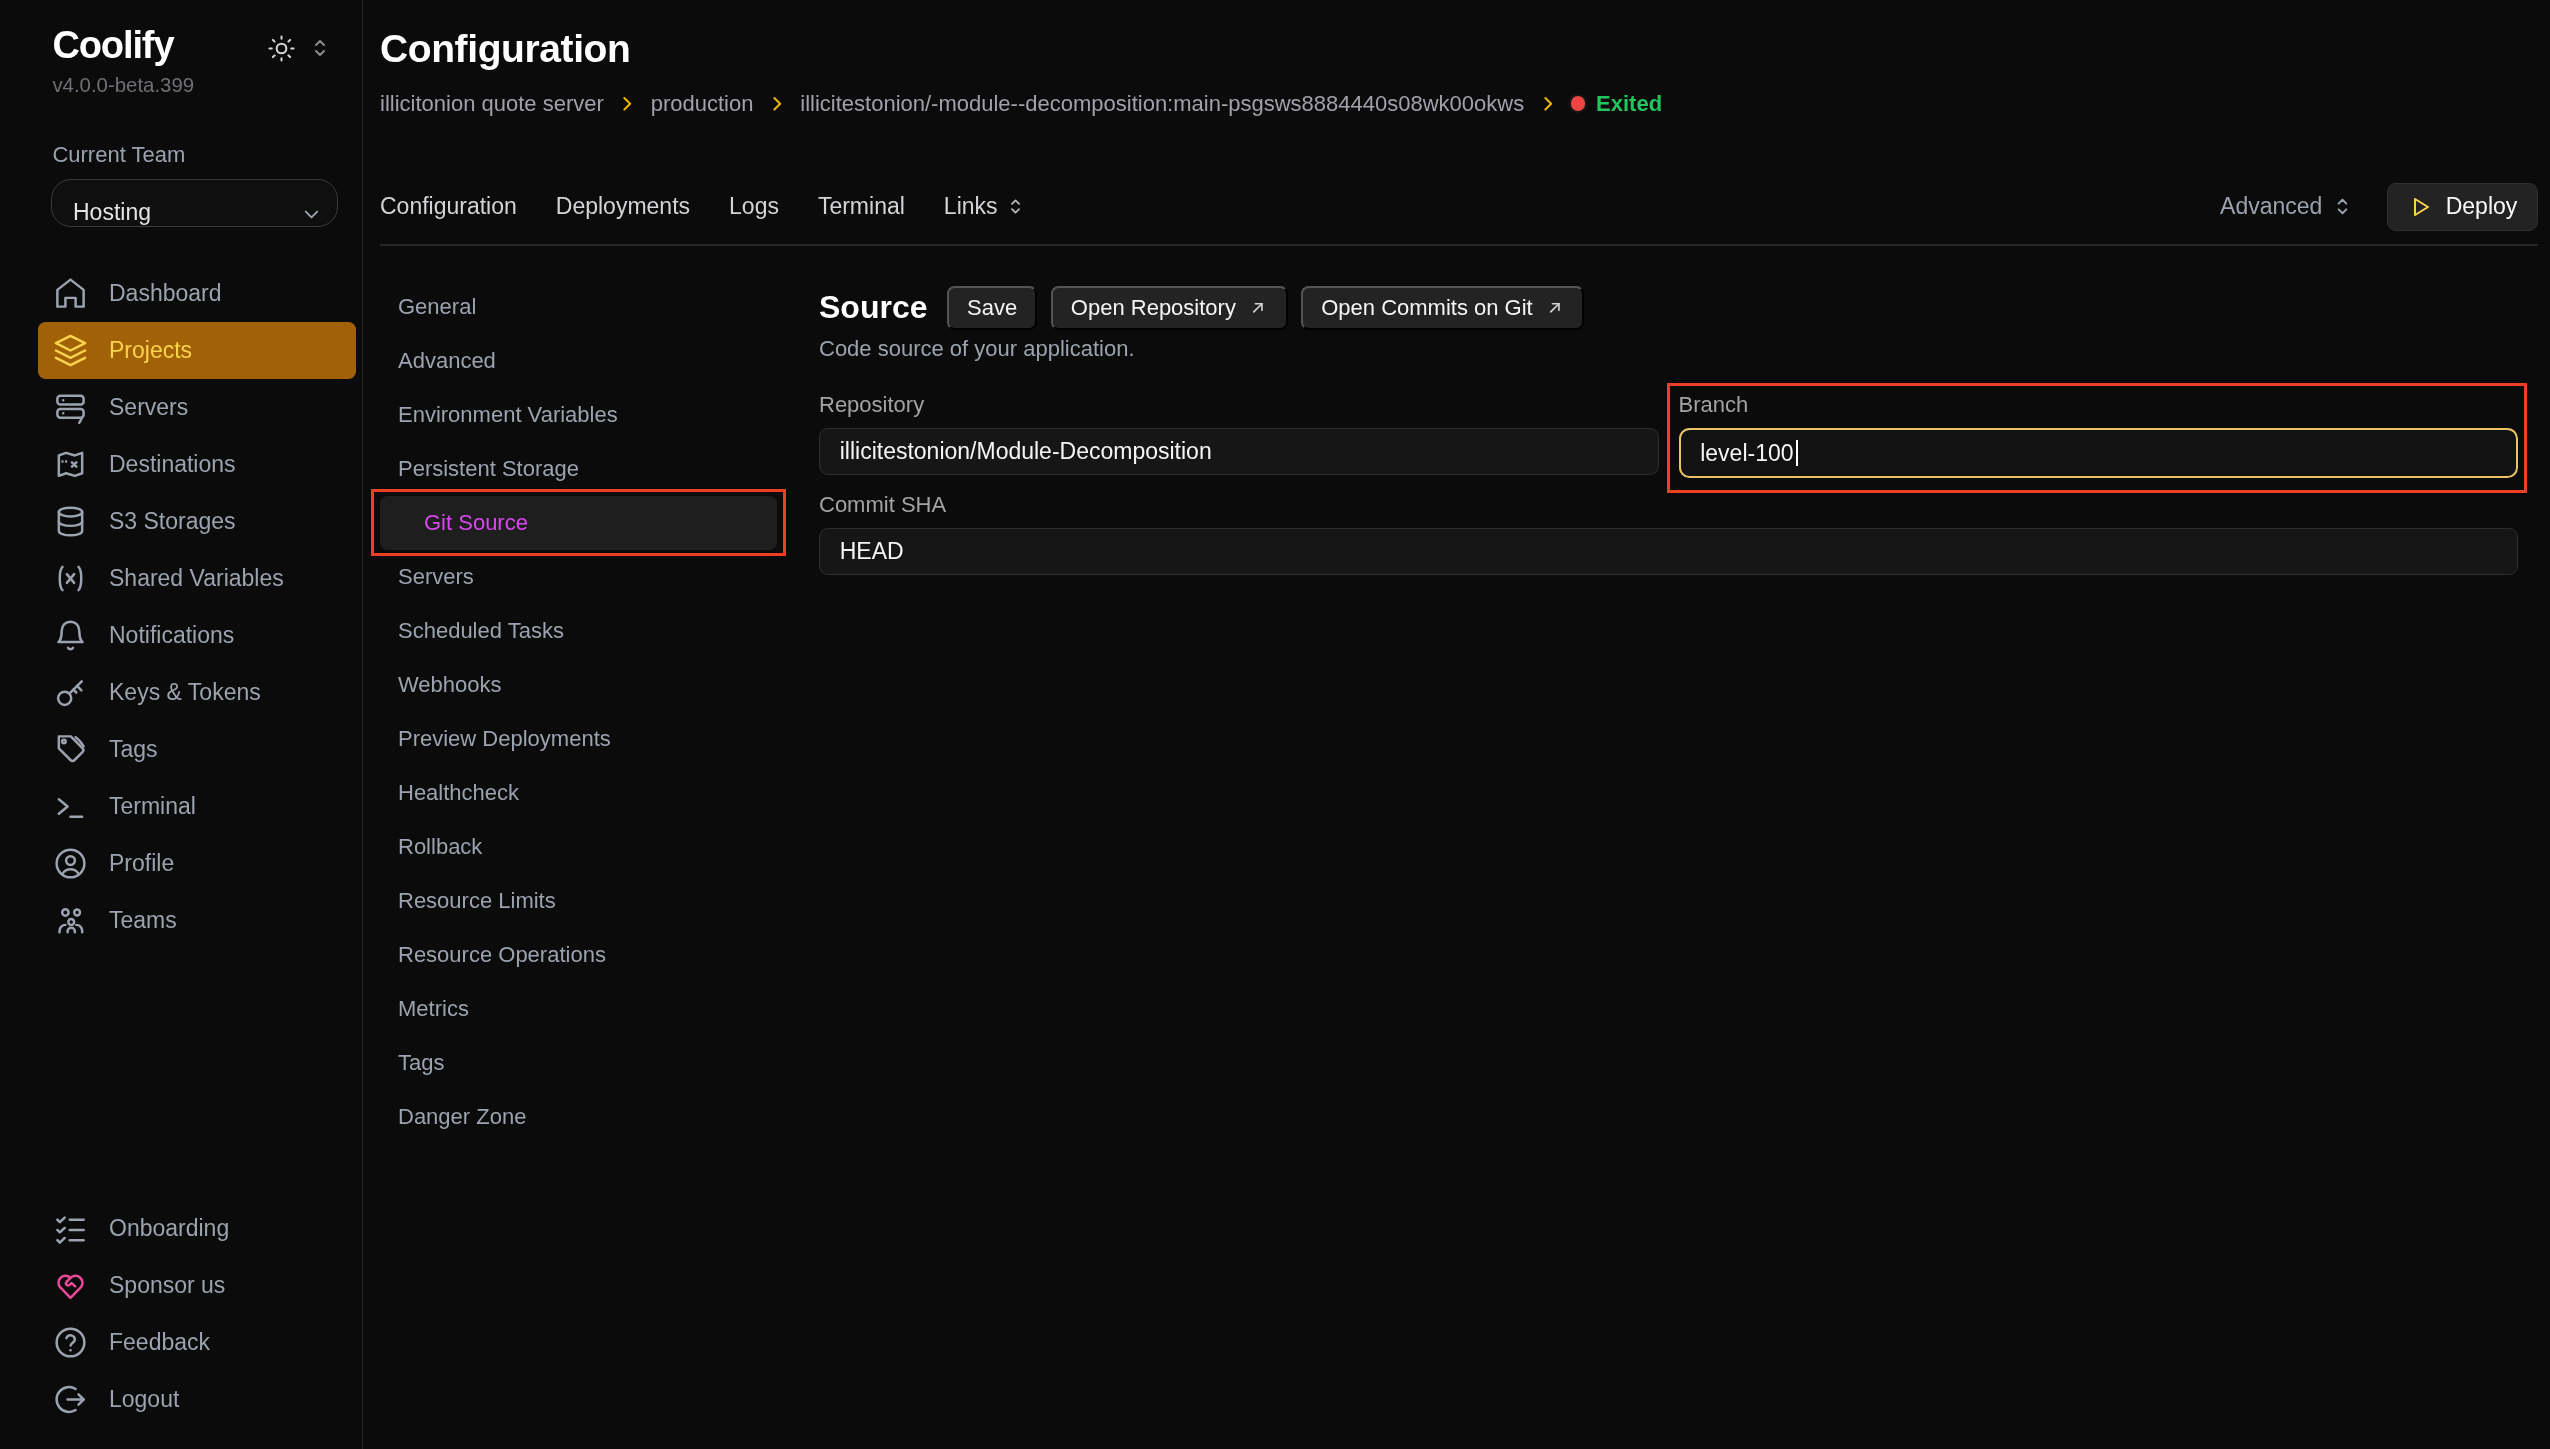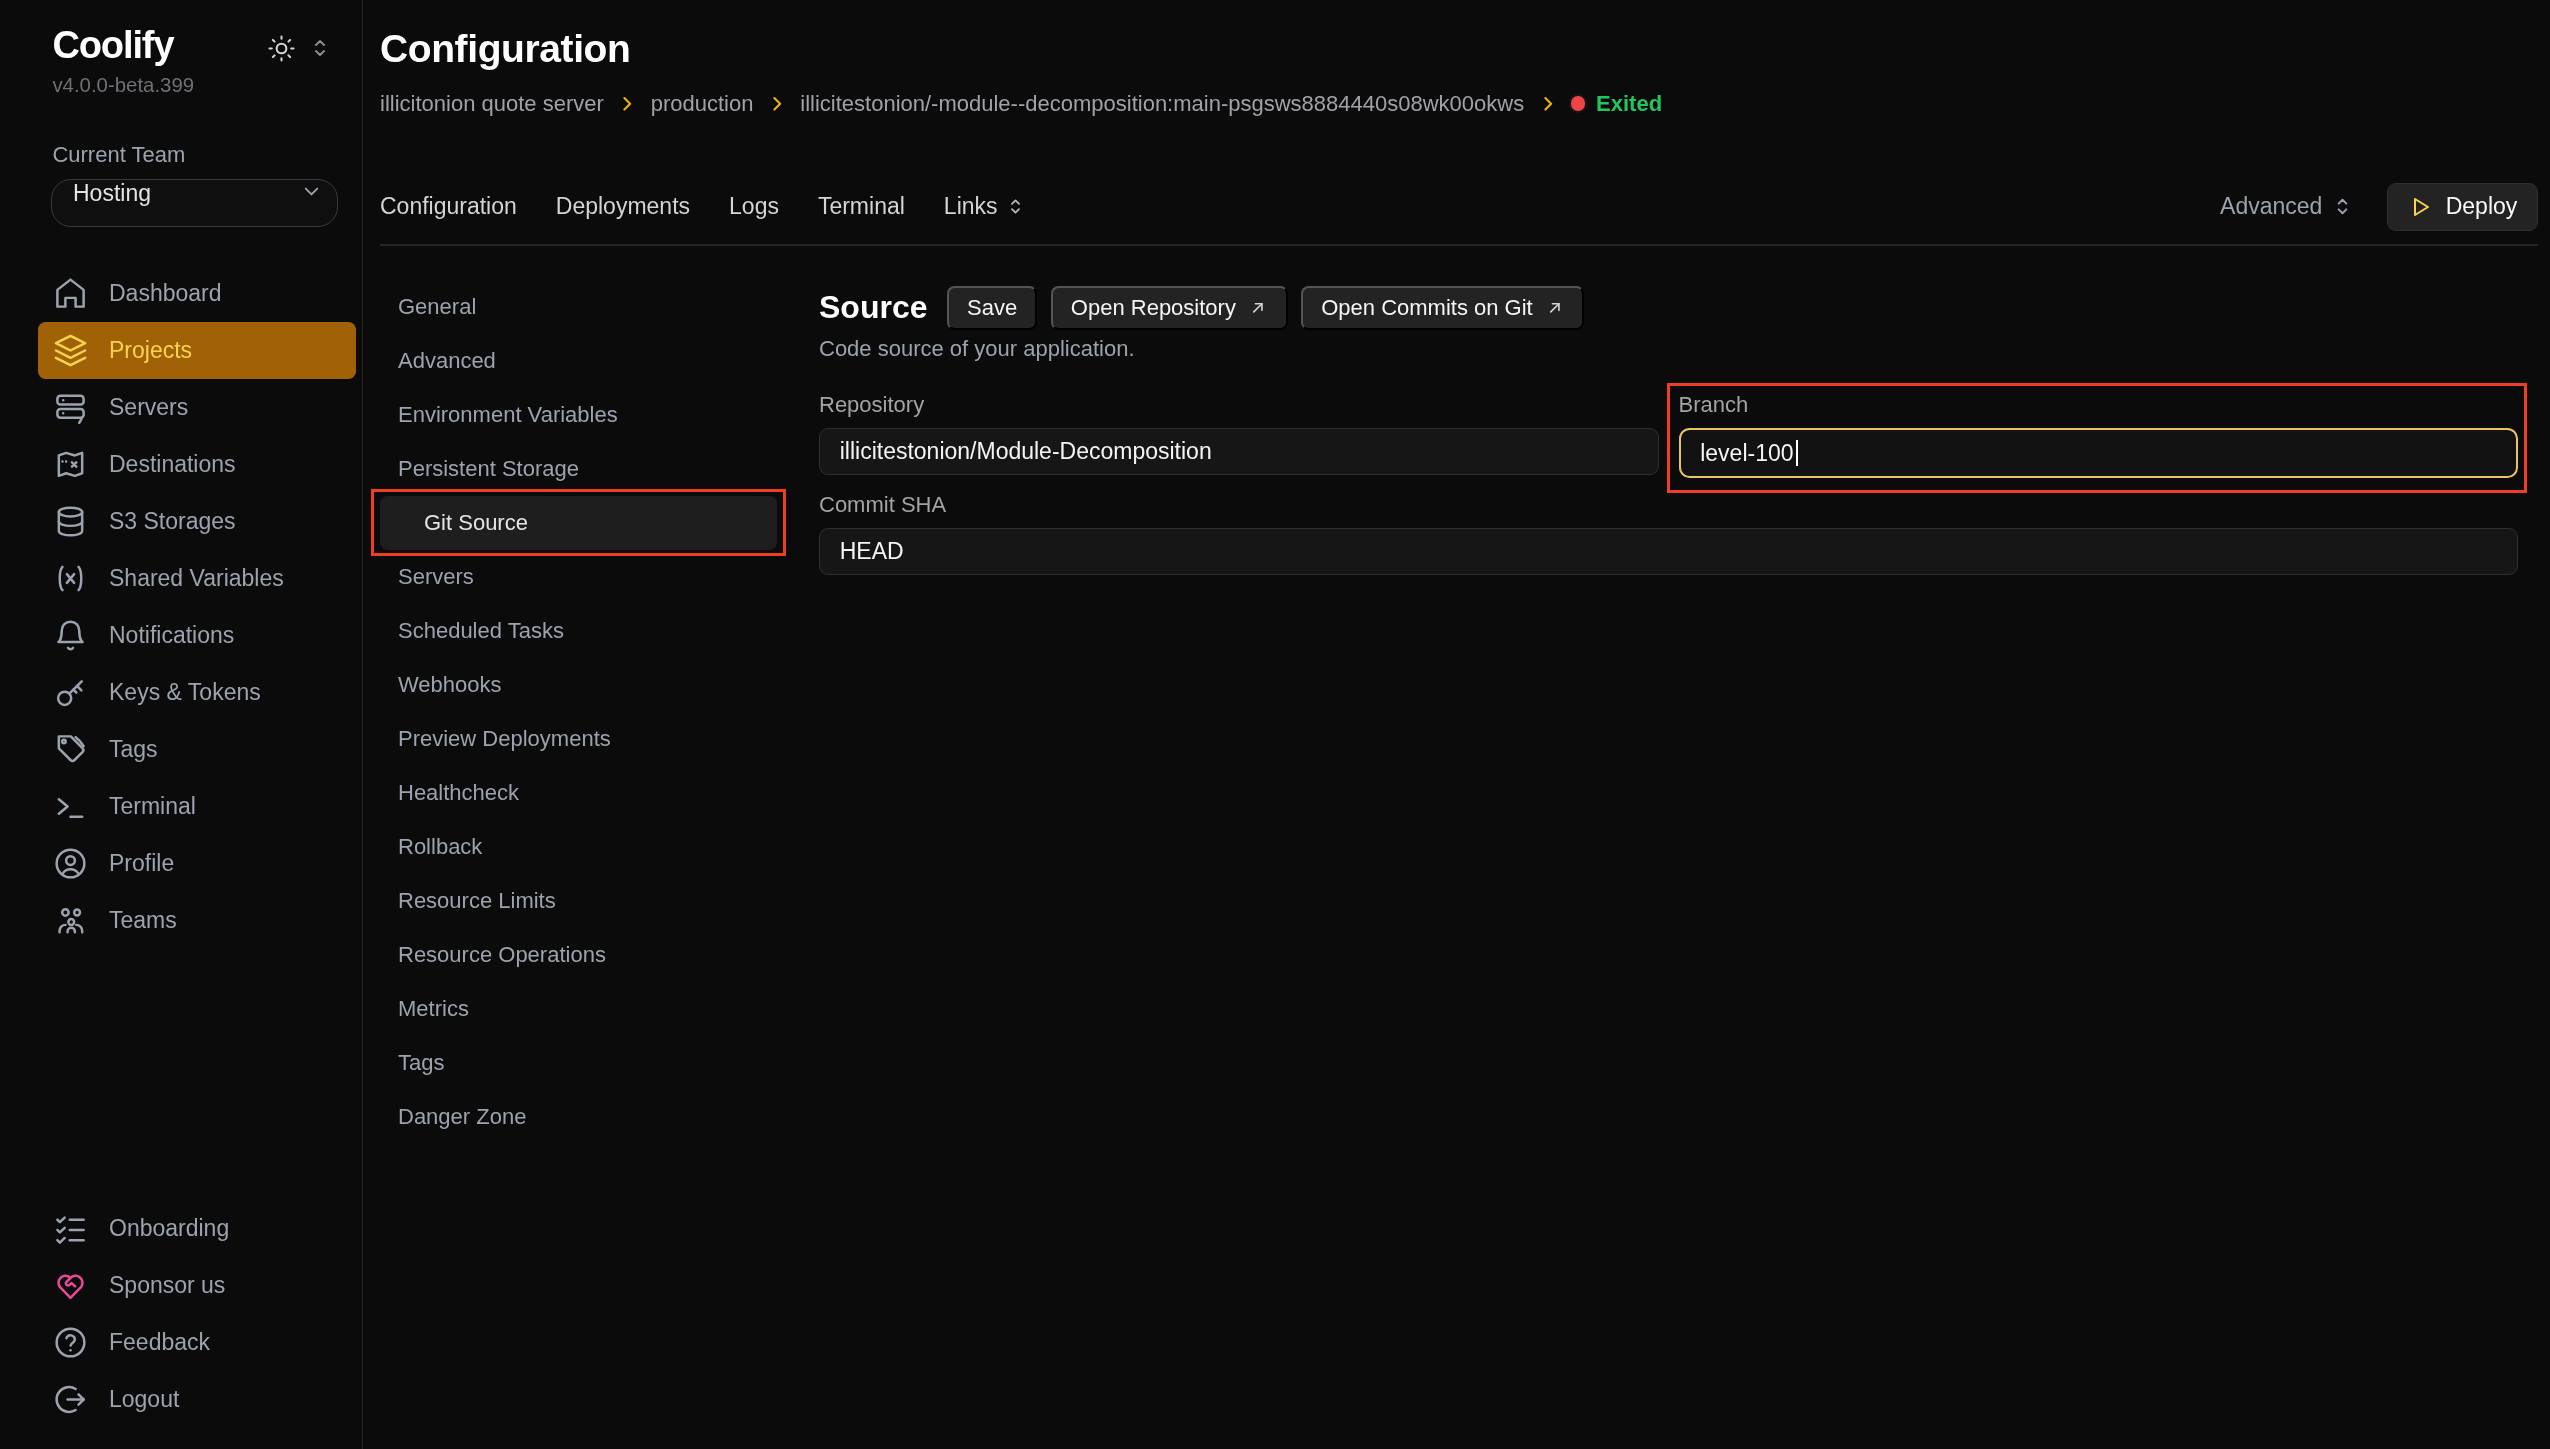--- a/index.html
+++ b/index.html
@@ -8,21 +8,21 @@
 
   
   .sidebar { position:fixed; left:0; top:0; width:331px; height:1449px; border-right:1.5px solid #232323; display:flex; flex-direction:column; padding-top:23px; background:#0b0b0b;margin-left:32px; }
   .logo-row { display:flex; align-items:flex-start; justify-content:space-between; padding:0 30px 0 20.4px; }
   .logo { font-size:38px; font-weight:700; color:#fff; letter-spacing:-1.1px; line-height:45px; }
   .logo-icons { display:flex; gap:12px; align-items:center; margin-top:10.6px; color:#d4d4d8; }
   .logo-icons svg.sun { width:29px; height:29px; }
   .logo-icons svg.updown { width:24px; height:24px; color:#8b8b92; stroke-width:2; }
   .version { padding-left:20.4px; font-size:20.4px; color:#6f6f76; margin-top:6px; }
   .team-label { padding-left:20.4px; margin-top:45px; font-size:22px; color:#9ca3af; }
-  .team-select { margin:10.6px 19px 0; width:287px; height:48px; border:1.5px solid #3a3a3e; border-radius:20px; display:flex; align-items:flex-start; justify-content:space-between; padding:0 13.6px 0 21px; background:#0f0f0f; cursor:pointer;gap:41px; }
+  .team-select { margin:10.6px 19px 0; width:287px; height:48px; border:1.5px solid #3a3a3e; border-radius:20px; display:flex; align-items:flex-end; justify-content:space-between; padding:0 13.6px 0 21px; background:#0f0f0f; cursor:pointer;gap:41px; }
   .team-select span { font-size:23px; color:#e4e4e7; }
   .team-select svg { width:23px; height:23px; color:#9ca3af; stroke-width:2; }
   .nav { margin-top:38px; }
   .nav-item { height:57px; display:flex; align-items:center; gap:21px; padding-left:15px; margin:0 6px; border-radius:7.6px; color:#9ca3af; font-size:23px; cursor:pointer; }
   .nav-item svg { width:35px; height:35px; flex:none; }
   .nav-item.active { background:#a16207; color:#fcd34d; }
   .nav-item .pink { color:#ec4899; stroke-width:2; }
   .side-footer { margin-top:auto; padding-bottom:21px; }
 
   
@@ -39,21 +39,21 @@
   .tab svg { width:21px; height:21px; color:#b9b9c0; stroke-width:2; }
   .tab-actions { margin-left:auto; display:flex; align-items:center; gap:33px; }
   .advanced { display:flex; align-items:center; gap:9px; color:#9ca3af; font-size:23px; cursor:pointer; }
   .advanced svg { width:23px; height:23px; stroke-width:2; }
   .deploy { display:flex; align-items:center; gap:13.6px; background:#232323; border:0.8px solid #303030; border-radius:9px; height:48px; padding:0 19.7px; font-size:23px; color:#fafafa; cursor:pointer; }
   .deploy svg { width:24px; height:24px; color:#fcd34d; stroke-width:2; }
 
   .content { display:flex; margin-top:34px; }
   .subnav { width:439px; flex:none; padding-right:42px; list-style:none; }
   .subnav li { height:54px; display:flex; align-items:center; padding:0 18px; font-size:22px; color:#9ca3af; border-radius:7.6px; position:relative; cursor:pointer; }
-  .subnav li.active { background:#1e1e1e; color:#e5e5e5;padding-left:44px; }
+  .subnav li.active { background:#1e1e1e; color:#d946ef;padding-left:44px; }
   .ann-box { position:absolute; border:3px solid #ee3f24; pointer-events:none; z-index:5; }
   .ann-git { left:-9px; right:-9px; top:-6.8px; bottom:-6.8px; }
   .ann-branch { left:-12px; right:-9px; top:-9px; bottom:-15px; }
 
   .form { flex:1; padding-right:19.7px; }
   .form-head { display:flex; align-items:center; gap:13.6px; margin-top:6px; }
   .source-h { font-size:32px; font-weight:700; color:#fff; margin-right:6px; }
   .btn { display:flex; align-items:center; gap:12px; background:#232323; border-radius:7.6px; height:44px; padding:17px 18px; font-size:22px; color:#f5f5f5; cursor:pointer; }
   .btn svg { width:19.7px; height:19.7px; color:#d4d4d8; stroke-width:2; }
   .desc { font-size:22px; color:#9ca3af; margin-top:6px; }

